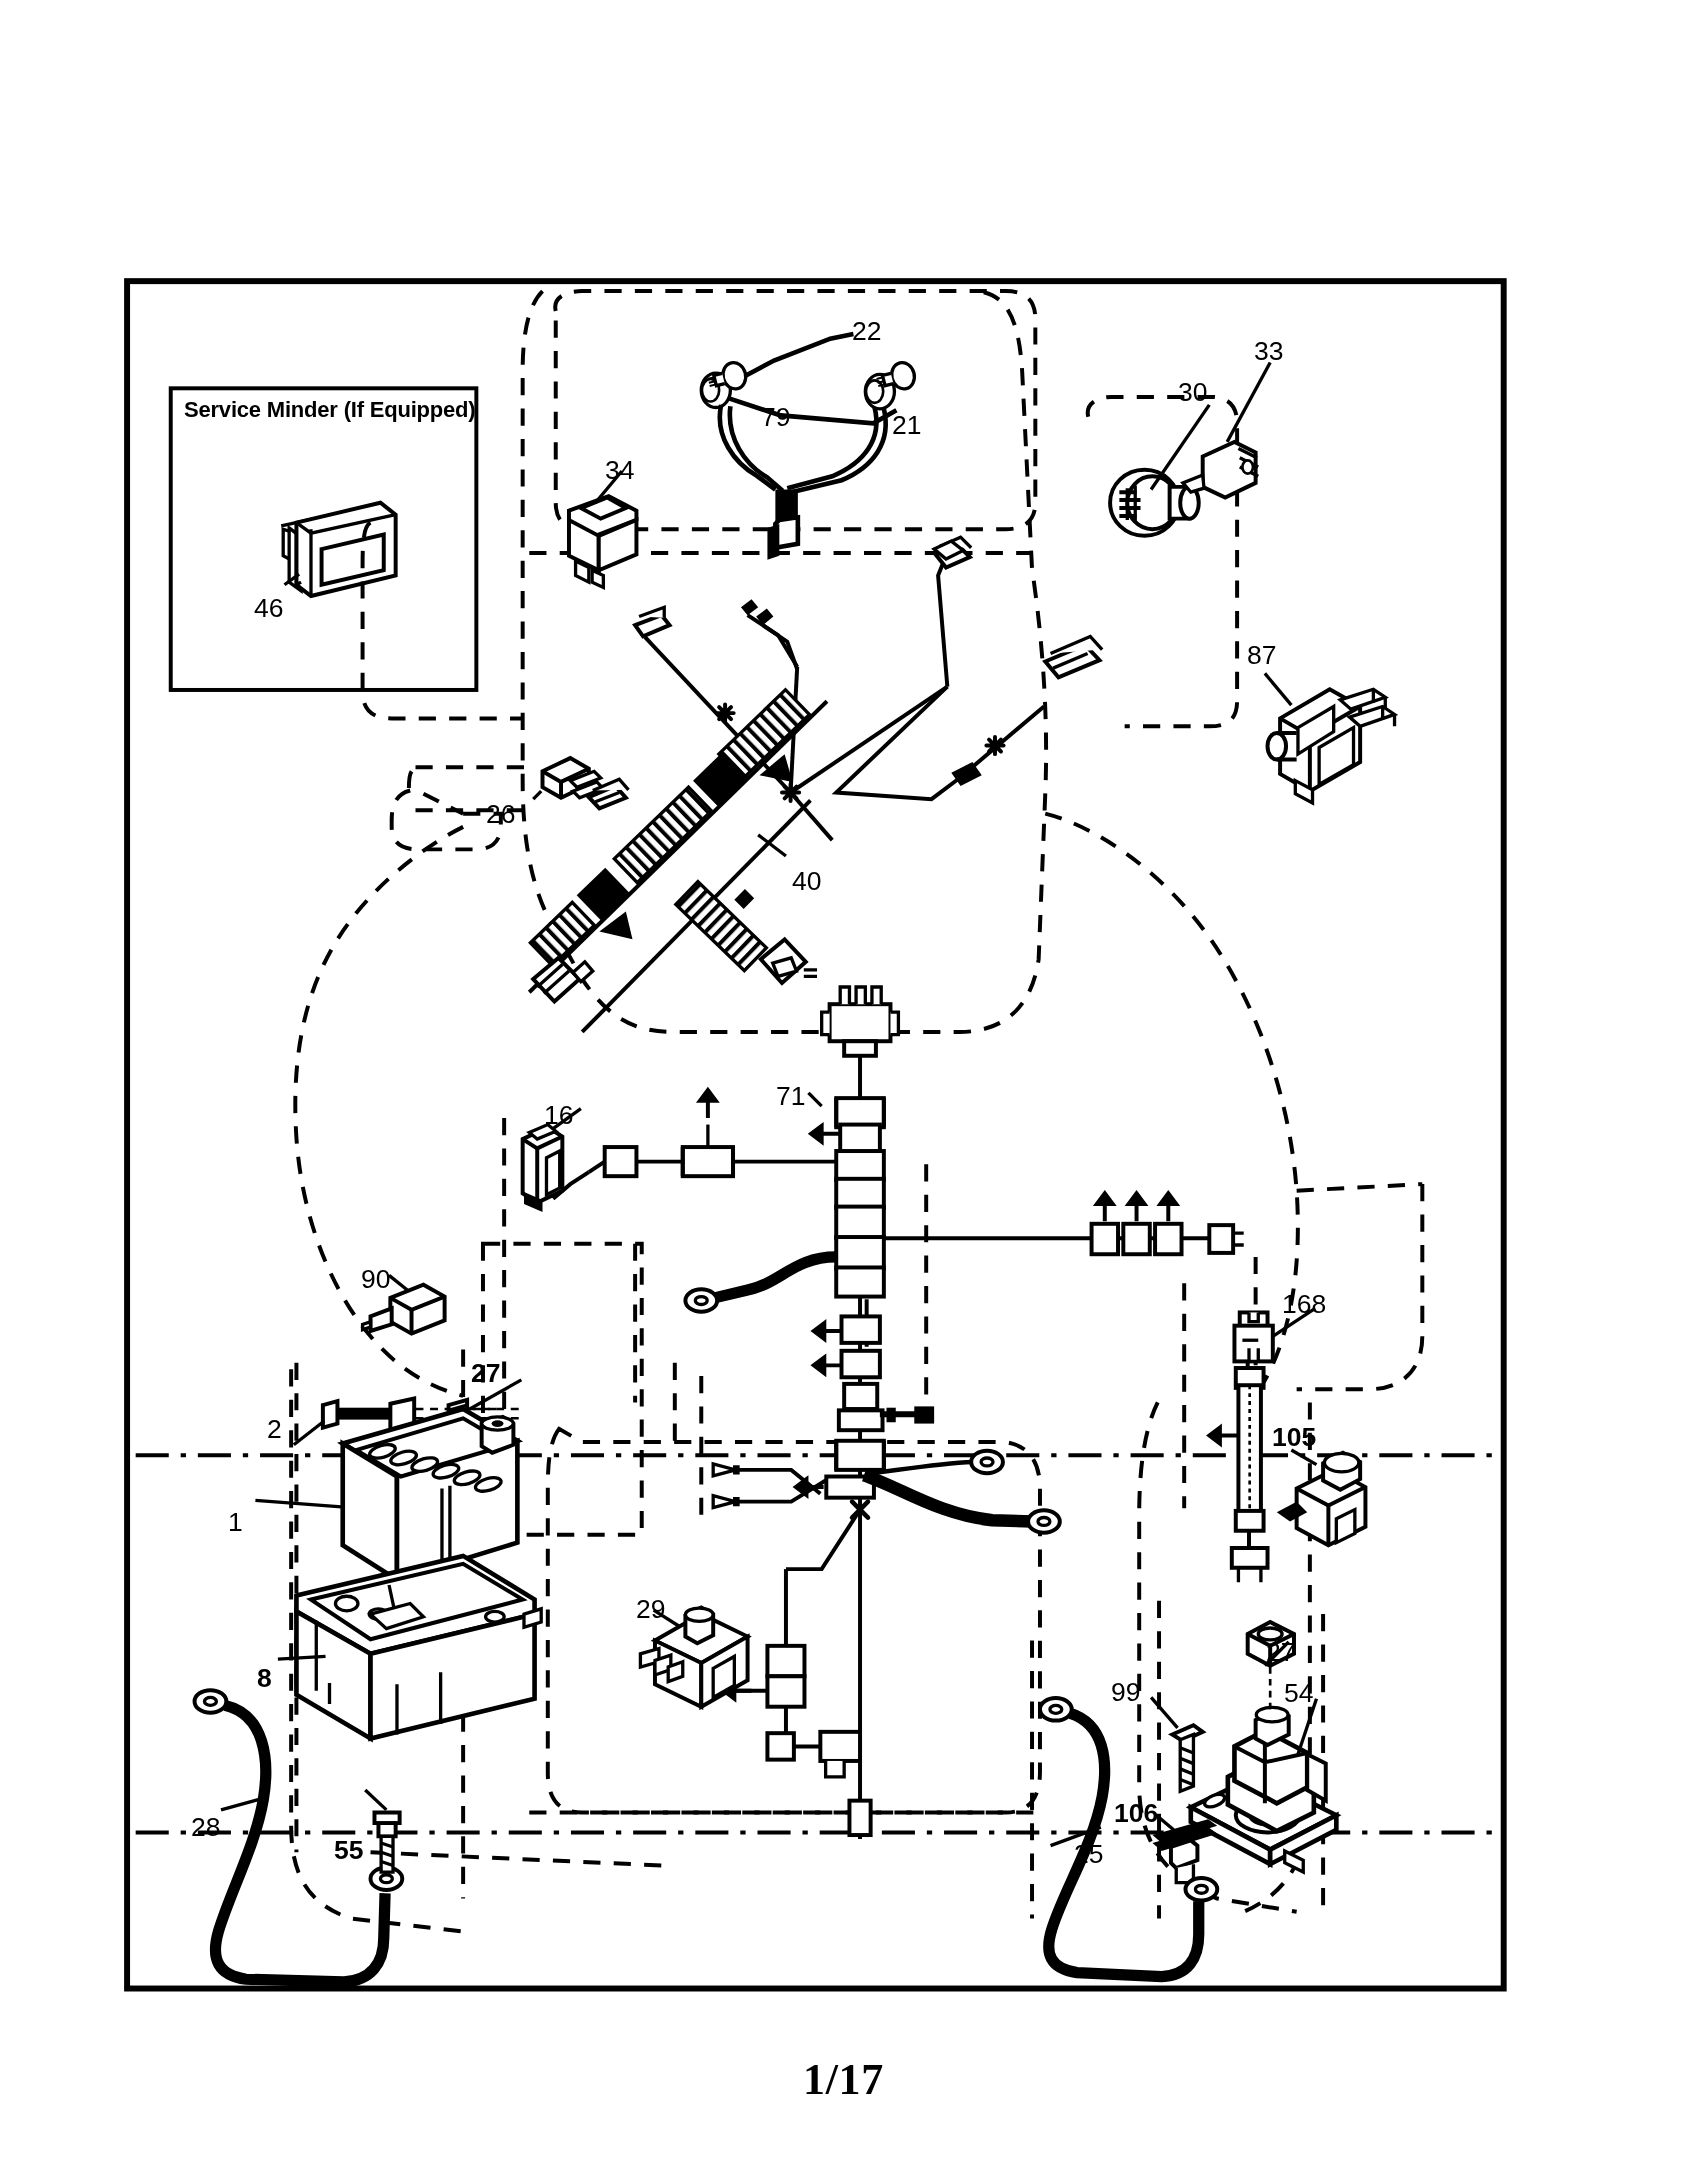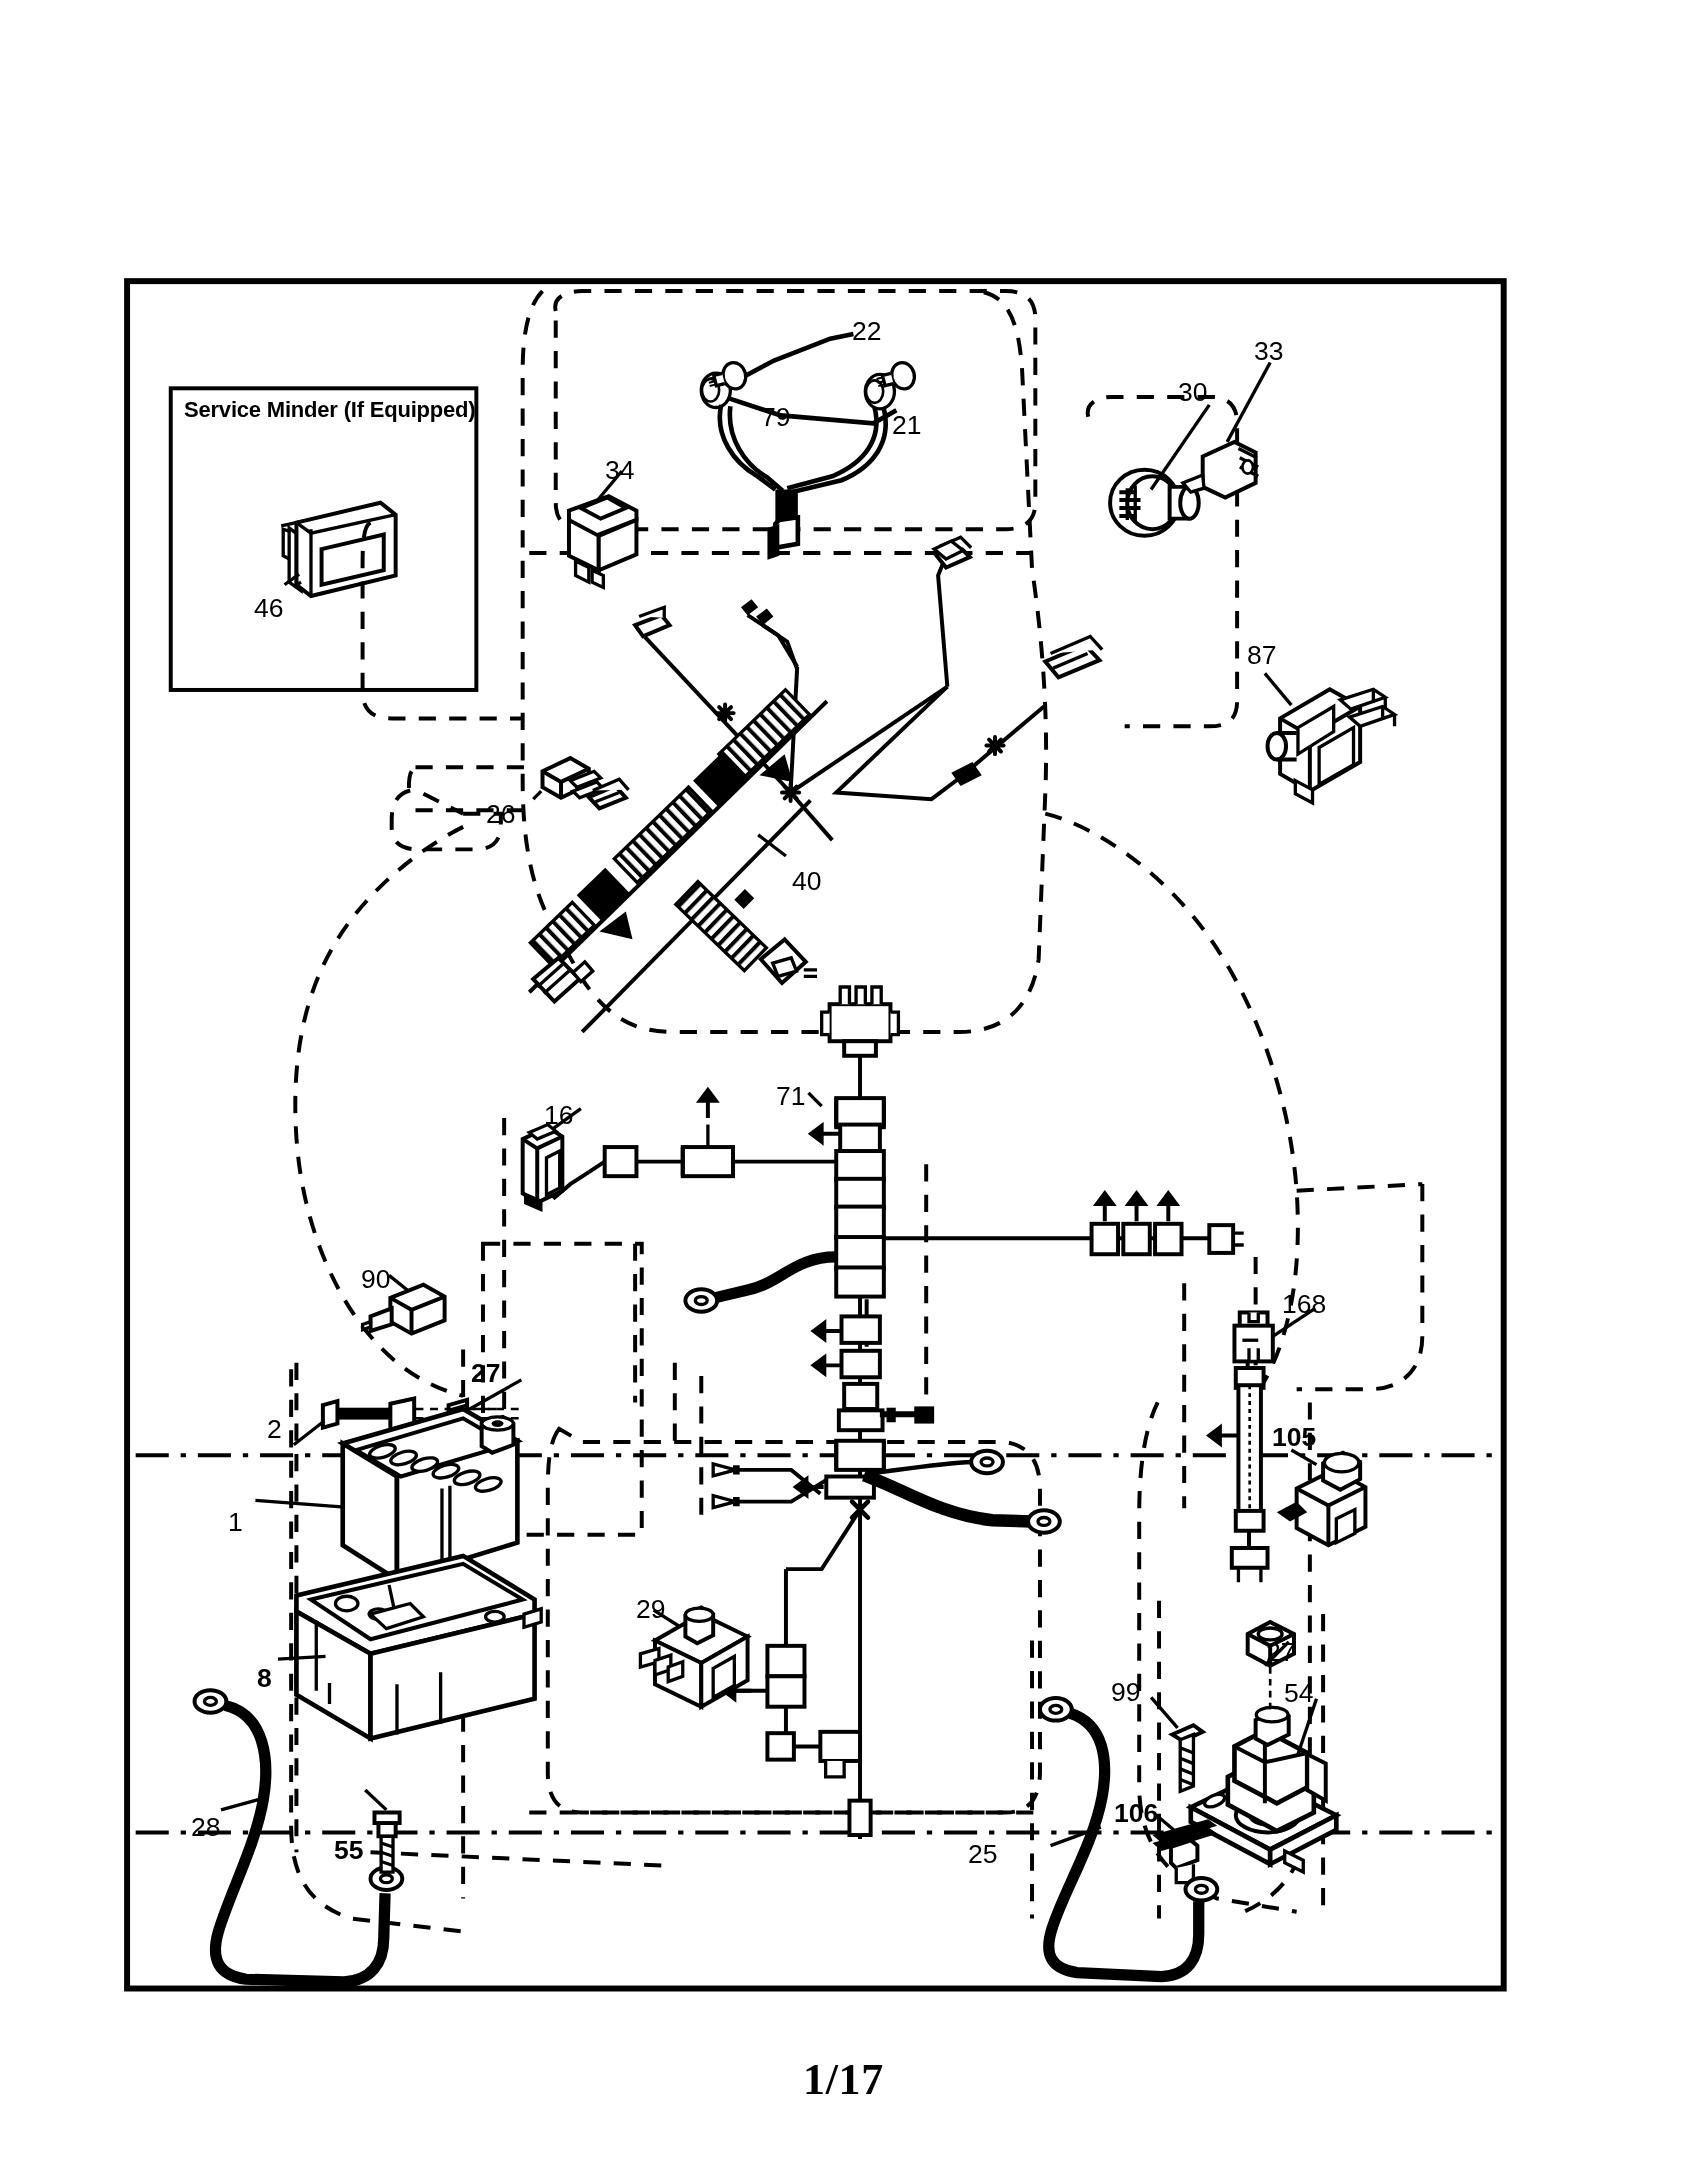--- a/index.html
+++ b/index.html
@@ -711,18 +711,18 @@
       <div class="callout bold" style="left: 1272px; top: 1424px; text-align: right;">105</div>
       <div class="callout" style="left: 267px; top: 1416px;">2</div>
       <div class="callout" style="left: 228px; top: 1509px;">1</div>
       <div class="callout" style="left: 636px; top: 1596px;">29</div>
       <div class="callout bold" style="left: 257px; top: 1665px;">8</div>
       <div class="callout" style="left: 1266px; top: 1639px;">27</div>
       <div class="callout" style="left: 1284px; top: 1680px;">54</div>
       <div class="callout" style="left: 1111px; top: 1679px;">99</div>
       <div class="callout bold" style="left: 1114px; top: 1800px;">106</div>
       <div class="callout" style="left: 191px; top: 1814px;">28</div>
-      <div class="callout" style="left: 968px; top: 1841px;">25</div>
+      <div class="callout" style="left: 1074px; top: 1841px;">25</div>
       <div class="callout" style="left: 334px; top: 1837px; font-weight: bold;">55</div>
     </div>
 
 </div>
 
 
 </body></html>

